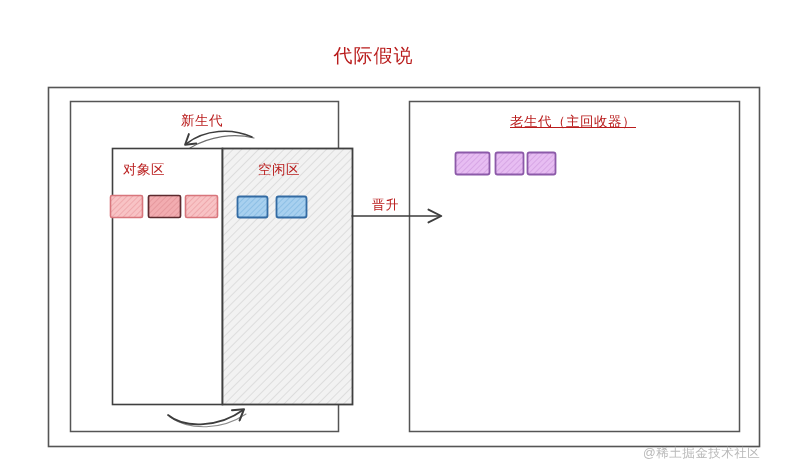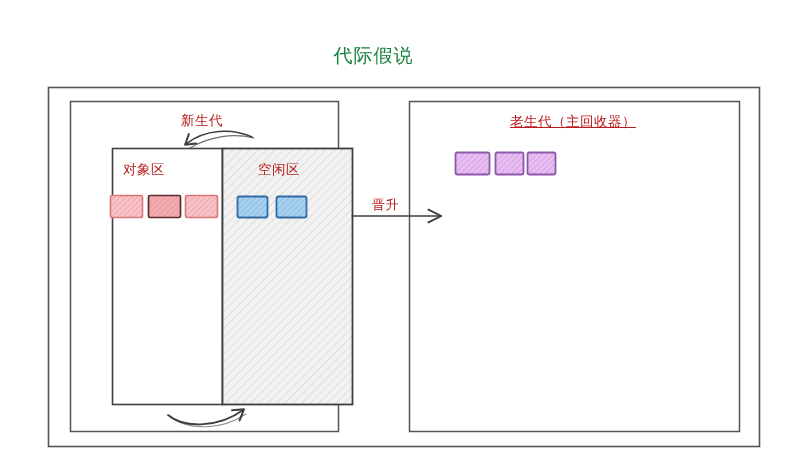--- a/index.html
+++ b/index.html
@@ -29,21 +29,21 @@
     color: #b91c1c;
     white-space: nowrap;
     -webkit-font-smoothing: antialiased;
   }
   #page-title {
     left: 0;
     top: 43px;
     width: 747px;
     text-align: center;
     font-size: 19px;
-    color: #15803d;
+    color: #b91c1c;
     letter-spacing: 1px;
   }
   #young-gen-label {
     left: 181px;
     top: 112px;
     font-size: 13.5px;
     letter-spacing: 0.5px;
   }
   #object-area-label {
     left: 123px;
@@ -172,14 +172,15 @@
   <div class="txt" id="young-gen-label">新生代</div>
 
   <div class="txt" id="object-area-label">对象区</div>
 
   <div class="txt" id="free-area-label">空闲区</div>
 
   <div class="txt" id="old-gen-label">老生代（主回收器）</div>
 
   <div class="txt" id="promote-label">晋升</div>
 
+  <div class="txt" id="watermark">@稀土掘金技术社区</div>
 
 </div>
 
 </body></html>

